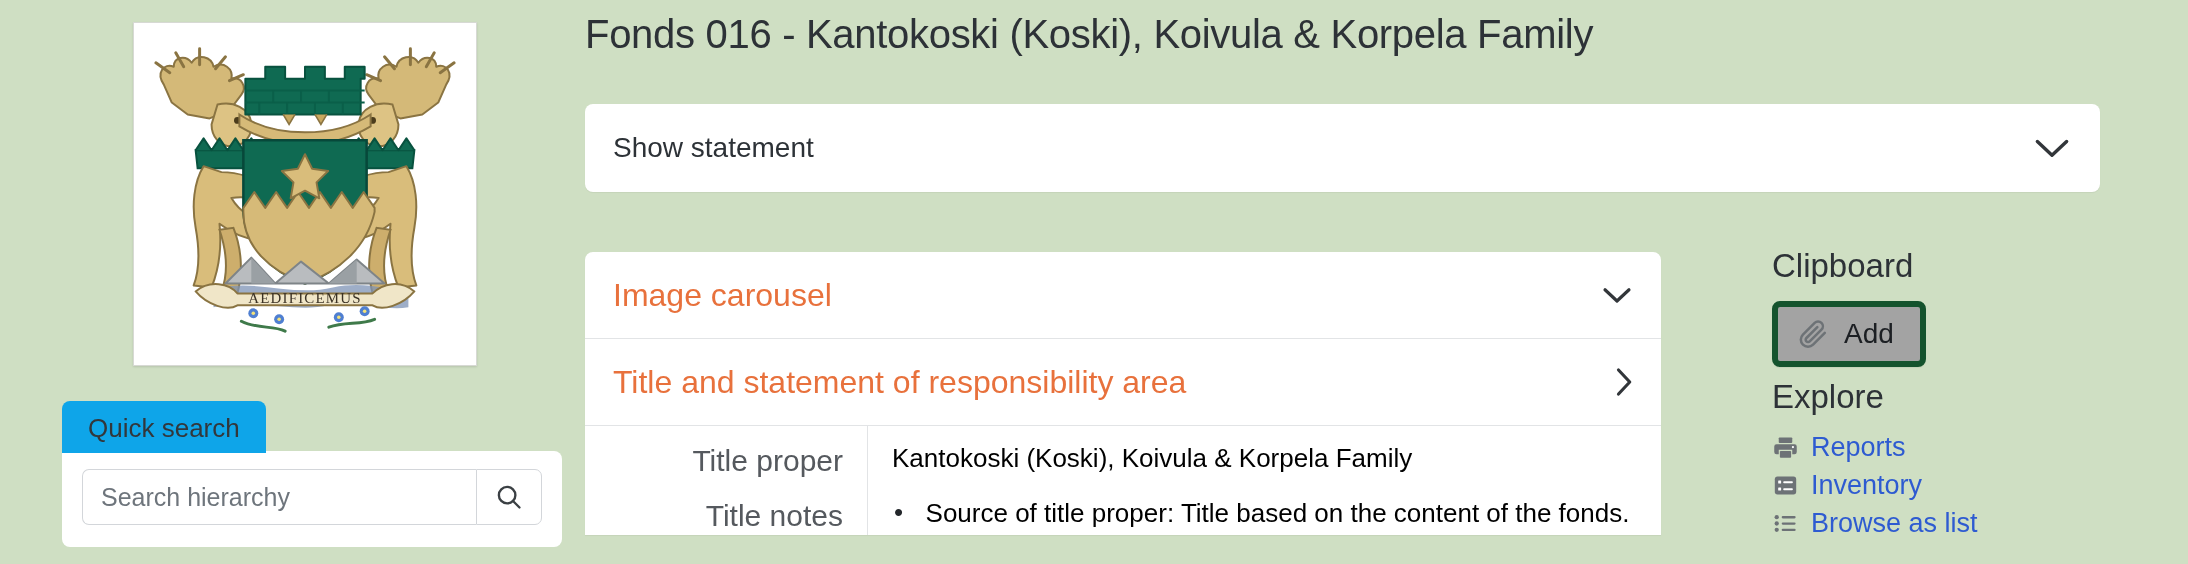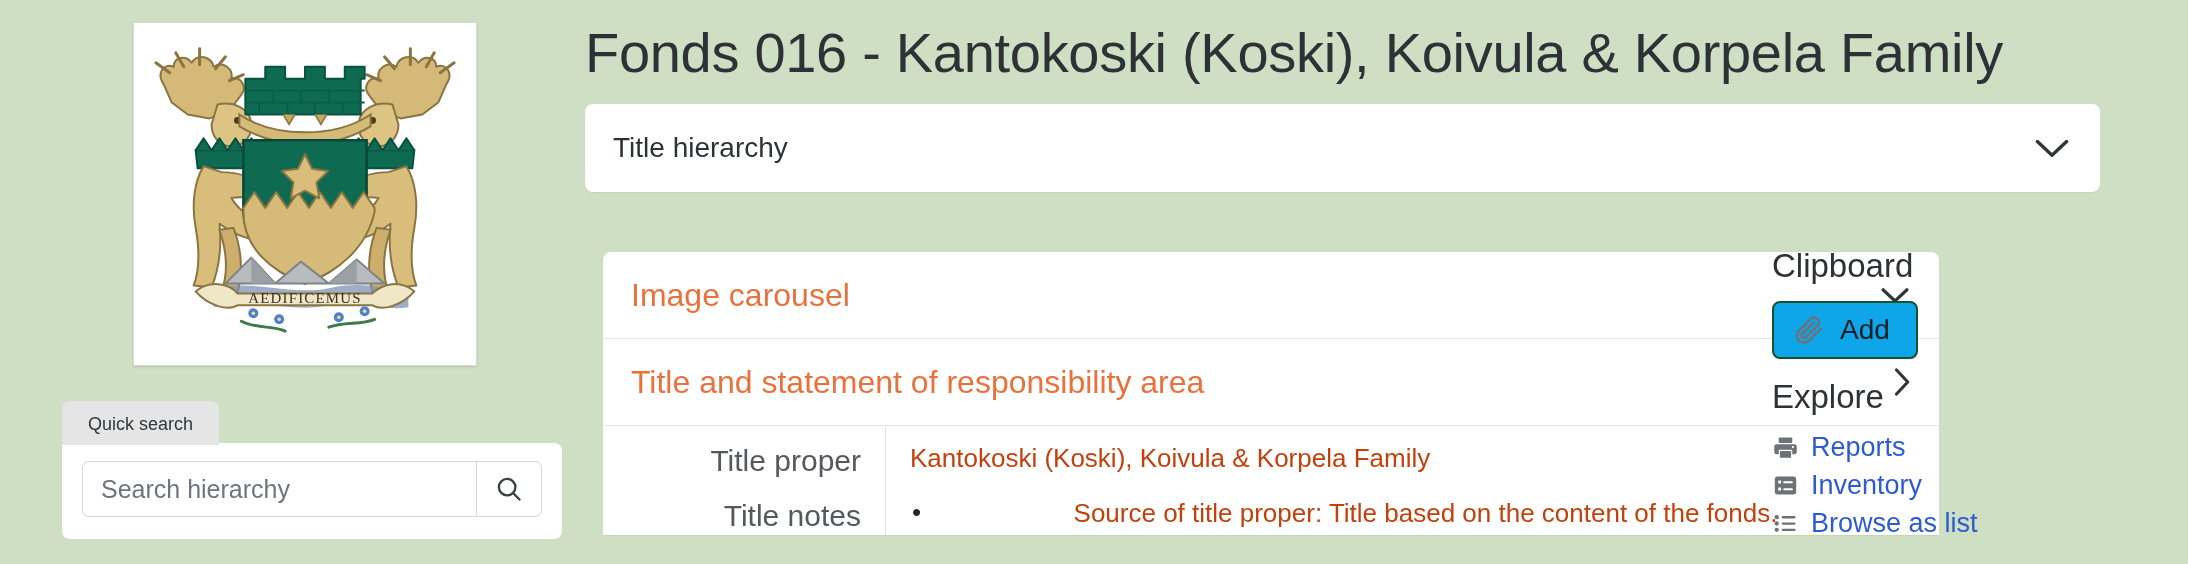--- a/index.html
+++ b/index.html
@@ -23,24 +23,24 @@
     background: #ffffff;
     border: 1px solid #d7d9d4;
     box-shadow: 0 1px 2px rgba(0,0,0,.12);
     overflow: hidden;
   }
   .logo-card svg { display:block; width: 100%; height: 100%; }
 
   .quick-search-wrap { position: absolute; left: 62px; top: 401px; width: 500px; }
   .qs-tab {
     display: inline-block;
-    background: #e5e5e5;
+    background: #0ea5e9;
     border-radius: 8px 8px 0 0;
     padding: 14px 26px 12px 26px;
-    font-size: 18px;
+    font-size: 26px;
     color: #33373b;
     line-height: 1;
   }
   .qs-body {
     background: #ffffff;
     border-radius: 0 8px 8px 8px;
     padding: 18px 20px 22px 20px;
     width: 500px;
     margin-top: -2px;
   }
@@ -65,44 +65,44 @@
     border-radius: 0 7px 7px 0;
     background: #fff;
     display: flex; align-items: center; justify-content: center;
     cursor: pointer;
   }
 
   
   .main-col { position: absolute; left: 585px; top: 0; width: 1175px; height: 564px; }
 
   .page-title {
-    position: absolute; left: 0; top: 20px;
-    font-size: 56px;
+    position: absolute; left: 0; top: 12px;
+    font-size: 40px;
     font-weight: 400;
     color: #2d3237;
     letter-spacing: -.3px;
     white-space: nowrap;
   }
 
   .hierarchy-card {
     position: absolute; left: 0; top: 104px;
     width: 1515px; height: 88px;
     background: #ffffff;
     border-radius: 8px;
     display: flex; align-items: center;
     padding: 0 28px 0 28px;
     cursor: pointer;
     box-shadow: 0 1px 1px rgba(0,0,0,.05);
   }
   .hierarchy-card .label { font-size: 28px; color: #2d3237; }
   .hierarchy-card .spacer { flex: 1 1 auto; }
 
   .accordion {
-    position: absolute; left: 18px; top: 252px;
-    width: 1336px;
+    position: absolute; left: 0; top: 252px;
+    width: 1076px;
     background: #ffffff;
     border-radius: 8px 8px 0 0;
     overflow: hidden;
     box-shadow: 0 1px 1px rgba(0,0,0,.05);
   }
   .acc-header {
     display: flex; align-items: center;
     height: 87px;
     padding: 0 26px 0 28px;
     cursor: pointer;
@@ -125,21 +125,21 @@
     font-size: 30px;
     color: #55595e;
     line-height: 1.25;
     white-space: nowrap;
   }
   .meta-value {
     flex: 1 1 auto;
     border-left: 1px solid #e2e4e6;
     padding: 16px 24px 6px 24px;
     font-size: 26px;
-    color: #c2410c;
+    color: #000000;
     line-height: 1.25;
     min-height: 52px;
   }
   .meta-value ul { list-style: none; margin: 0; padding: 0; }
   .meta-value li { position: relative; padding-left: 26px; text-align: center; }
   .meta-value li:before {
     content: "\2022";
     position: absolute; left: 2px; top: -1px;
     font-size: 26px; color: #23272b;
   }
@@ -152,22 +152,22 @@
     color: #2d3237;
     font-weight: 400;
     margin: 0;
     white-space: nowrap;
   }
   .clipboard-block { position: absolute; left: 4px; top: 247px; }
   .add-btn {
     margin-top: 16px;
     display: inline-flex; align-items: center;
     gap: 14px;
-    background: #0ea5e9;
-    border: 2px solid #14532d;
+    background: #a3a3a3;
+    border: 6px solid #14532d;
     border-radius: 8px;
     padding: 11px 26px 11px 20px;
     cursor: pointer;
     box-shadow: 0 1px 1px rgba(0,0,0,.06);
   }
   .add-btn .add-label { font-size: 28px; color: #1c1f23; }
 
   .explore-block { position: absolute; left: 4px; top: 378px; }
   .explore-list { list-style: none; margin: 12px 0 0 0; padding: 0; }
   .explore-list li {
@@ -294,21 +294,21 @@
         </div>
       </div>
     </div>
   </div>
 
   <div class="main-col">
 
     <h1 class="page-title">Fonds 016 - Kantokoski (Koski), Koivula &amp; Korpela Family</h1>
 
     <div class="hierarchy-card">
-      <span class="label">Title hierarchy</span>
+      <span class="label">Show statement</span>
       <span class="spacer"></span>
       <svg width="40" height="26" viewBox="0 0 24 16" fill="none">
         <polyline points="3,4 12,12.5 21,4" stroke="#32363a" stroke-width="2.1" stroke-linecap="round" stroke-linejoin="round"></polyline>
       </svg>
     </div>
 
     <div class="accordion">
 
       <div class="acc-header">
         <span class="acc-title">Image carousel</span>

